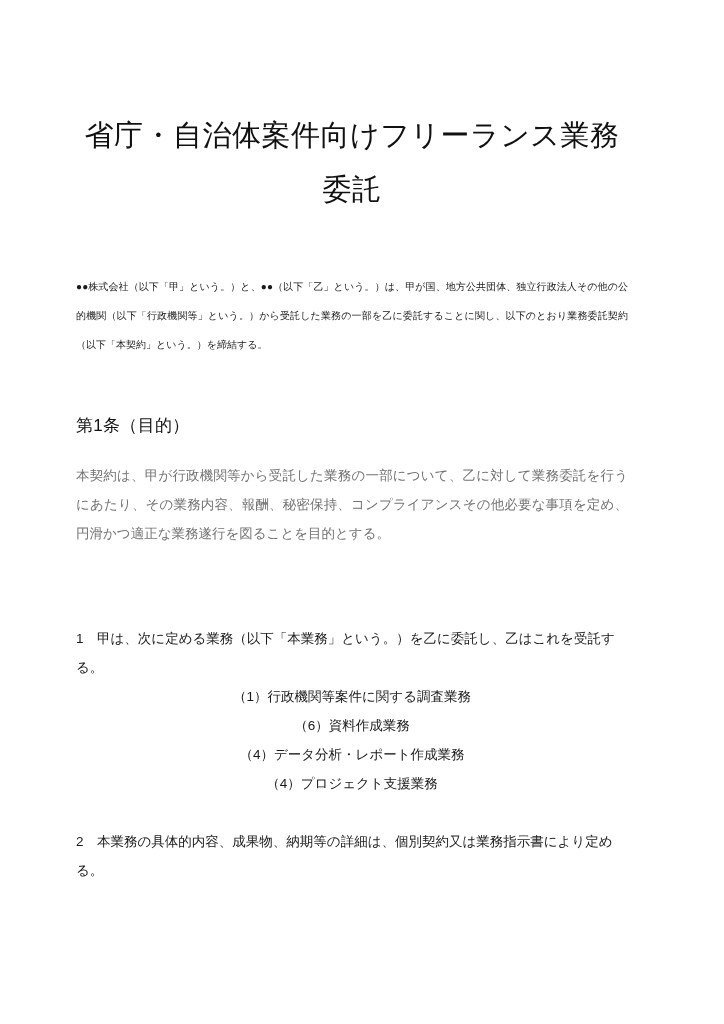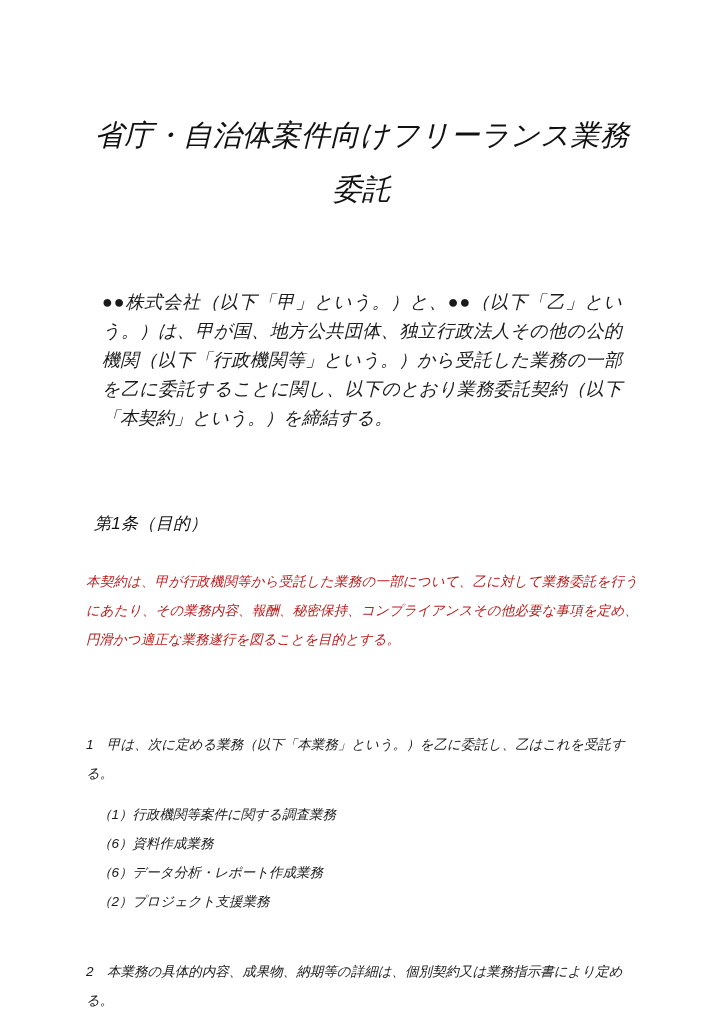--- a/index.html
+++ b/index.html
@@ -12,24 +12,23 @@
     width: 724px;
     height: 1024px;
     background: #ffffff;
     overflow: hidden;
     font-family: "Liberation Sans", "DejaVu Sans", sans-serif;
     color: #1a1a1a;
     -webkit-font-smoothing: antialiased;
   }
   .doc-body {
     position: absolute;
-    left: 86px;
+    left: 76px;
     top: 0;
     width: 552px;
-    font-style: italic;
   }
 
   
   .doc-title {
     margin: 0;
     padding-top: 108px;
     font-size: 29px;
     font-weight: normal;
     line-height: 54px;
     text-align: center;
@@ -38,73 +37,74 @@
   }
   .doc-title .title-line {
     display: block;
   }
   .doc-title .title-line-2 {
     margin-top: 2px;
   }
 
   
   .preamble {
-    margin: 16px;
+    margin: 0;
     padding-top: 56px;
-    font-size: 18px;
+    font-size: 10px;
     line-height: 29px;
     text-align: justify;
     text-justify: inter-character;
     color: #1a1a1a;
   }
 
   
   .article {
     margin: 0;
   }
   .article-1 { padding-top: 54px; }
   .article-2 { padding-top: 54px; }
 
   .article-heading {
-    margin: 8px;
+    margin: 0;
     font-size: 17px;
     font-weight: normal;
     line-height: 26px;
     color: #111111;
     letter-spacing: 0.3px;
   }
 
   .article-para {
     margin: 0;
     padding-top: 22px;
     font-size: 13.5px;
     line-height: 29px;
     text-align: justify;
     text-justify: inter-character;
-    color: #b91c1c;
+    color: #737373;
   }
 
   
   .clause-list {
     list-style: none;
     margin: 0;
     padding: 22px 0 0 0;
   }
   .clause-item {
     font-size: 13.5px;
     line-height: 29px;
     color: #1a1a1a;
   }
   .clause-item-lead {
     padding-bottom: 0px;
   }
   .sub-list {
     list-style: none;
-    margin: 12px;
+    margin: 0;
     padding: 0;
+    text-align: center;
   }
   .sub-item {
     font-size: 13.5px;
     line-height: 29px;
     color: #1a1a1a;
   }
   .clause-item-tail {
     padding-top: 29px;
   }
 </style>
@@ -125,22 +125,22 @@
       <p class="article-para">本契約は、甲が行政機関等から受託した業務の一部について、乙に対して業務委託を行うにあたり、その業務内容、報酬、秘密保持、コンプライアンスその他必要な事項を定め、円滑かつ適正な業務遂行を図ることを目的とする。</p>
     </section>
 
     <section class="article article-2">
       <ul class="clause-list">
         <li class="clause-item clause-item-lead">1　甲は、次に定める業務（以下「本業務」という。）を乙に委託し、乙はこれを受託する。</li>
         <li>
           <ul class="sub-list">
             <li class="sub-item">（1）行政機関等案件に関する調査業務</li>
             <li class="sub-item">（6）資料作成業務</li>
-            <li class="sub-item">（6）データ分析・レポート作成業務</li>
-            <li class="sub-item">（2）プロジェクト支援業務</li>
+            <li class="sub-item">（4）データ分析・レポート作成業務</li>
+            <li class="sub-item">（4）プロジェクト支援業務</li>
           </ul>
         </li>
         <li class="clause-item clause-item-tail">2　本業務の具体的内容、成果物、納期等の詳細は、個別契約又は業務指示書により定める。</li>
       </ul>
     </section>
 
   </div>
 </div>
 
 </body></html>

